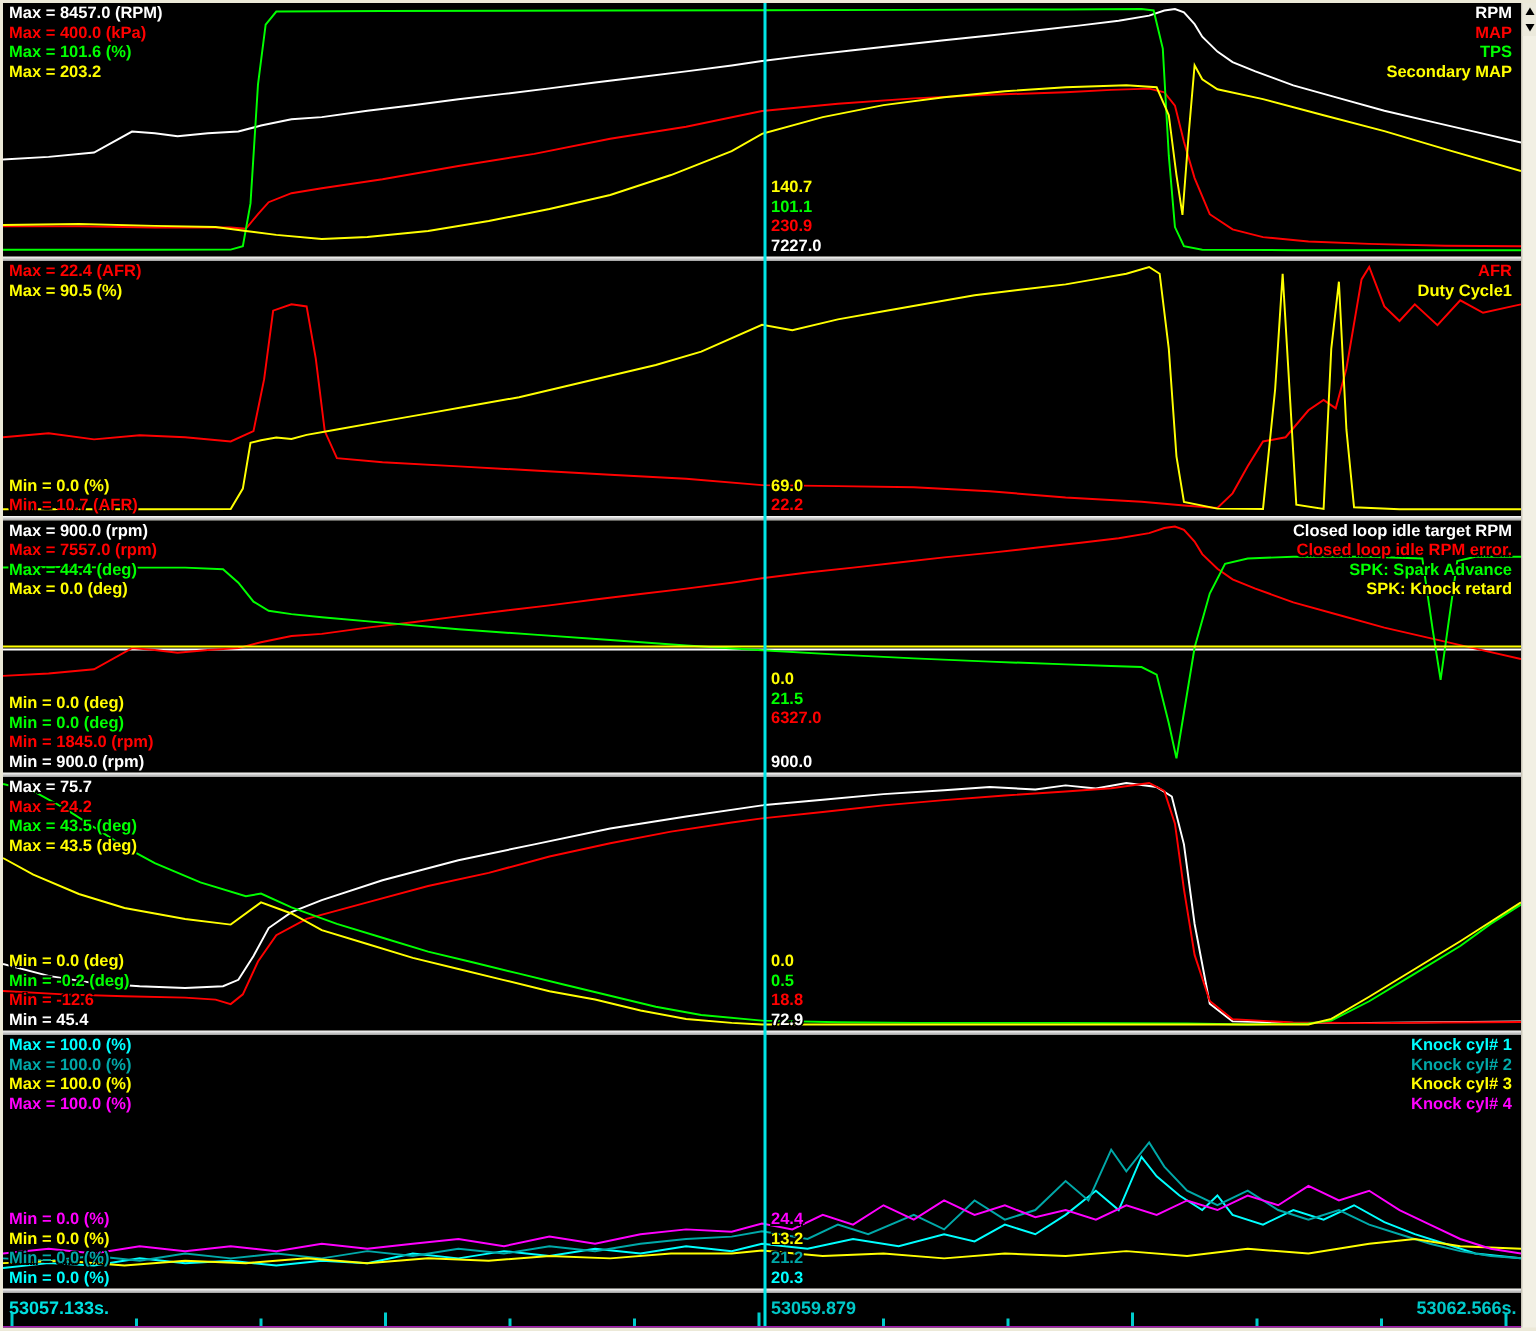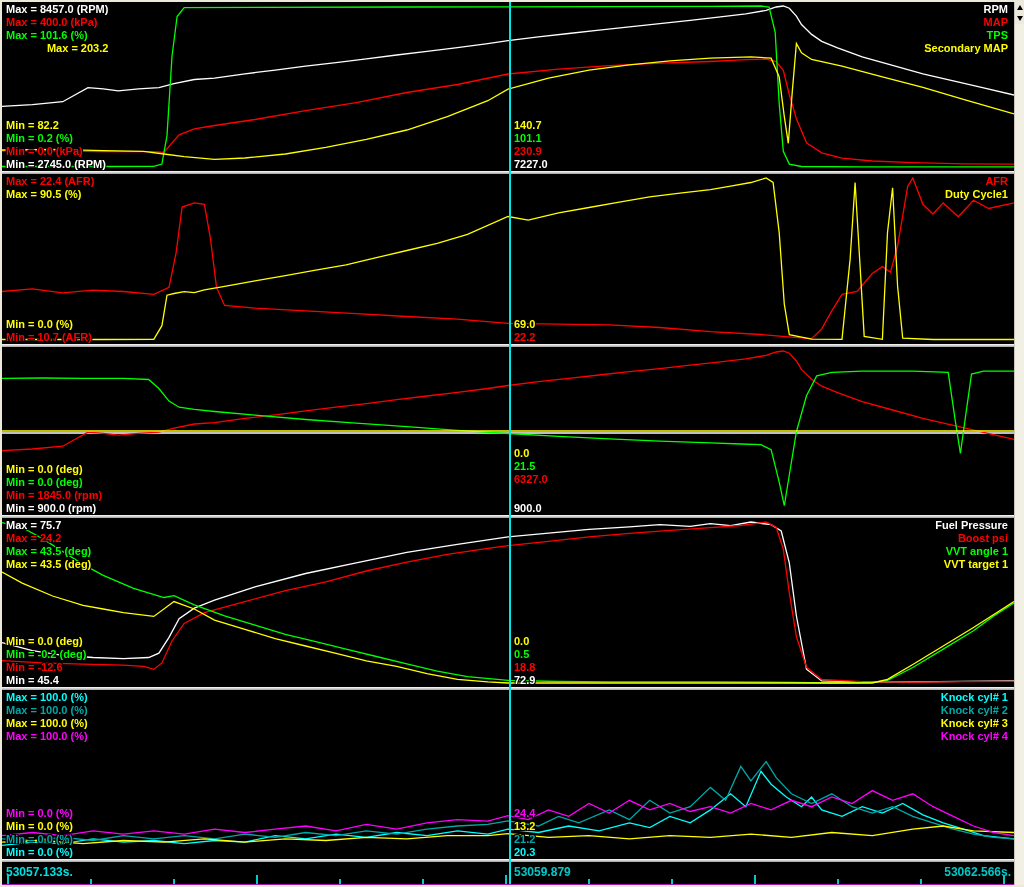--- a/index.html
+++ b/index.html
@@ -33,22 +33,21 @@
 <div class="app">
   <div class="plots">
 
     <div class="panel p1">
       <svg class="traces" width="1012" height="169" viewBox="0 0 1012 169">
           <polyline points="0.0,104.3 30.4,102.6 60.7,99.7 86.0,85.7 101.2,86.8 116.4,88.8 136.6,86.8 156.9,85.7 172.0,81.7 192.3,77.5 212.5,76.1 242.9,71.8 273.2,68.2 303.6,64.2 334.0,60.6 364.3,56.9 394.7,53.0 425.0,49.3 455.4,45.6 485.8,41.7 506.0,38.7 536.4,34.9 566.7,31.5 597.1,28.2 627.4,24.8 657.8,21.7 688.2,18.3 718.5,14.9 743.8,11.8 764.1,8.4 774.2,5.0 781.3,4.0 787.3,6.2 794.4,14.1 799.5,22.5 809.6,32.4 819.7,39.4 834.9,45.6 860.2,54.9 890.6,63.4 920.9,71.8 951.3,78.9 981.6,85.9 1012.0,93.0" fill="none" stroke="#ffffff" stroke-width="1.3"></polyline>
           <polyline points="0.0,148.9 50.6,148.9 101.2,149.7 151.8,149.7 161.9,150.5 170.0,140.8 177.1,132.8 192.3,126.8 212.5,123.5 253.0,117.5 303.6,108.7 354.2,100.6 404.8,90.5 455.4,82.5 506.0,72.0 556.6,67.2 607.2,63.6 657.8,61.2 708.4,59.5 738.8,57.9 764.1,57.1 774.2,59.5 781.3,68.4 787.3,92.5 794.4,116.7 804.5,140.8 819.7,150.9 840.0,156.1 870.3,159.0 910.8,160.6 961.4,161.8 1012.0,162.2" fill="none" stroke="#ff0000" stroke-width="1.3"></polyline>
           <polyline points="0.0,164.5 101.2,164.5 151.8,164.4 159.9,162.1 165.0,133.6 170.0,54.2 175.1,14.5 182.2,5.7 253.0,5.3 404.8,5.0 607.2,4.6 708.4,4.3 759.0,4.0 767.1,5.0 773.2,30.4 777.2,101.8 781.3,149.4 787.3,162.1 799.5,164.5 860.2,164.8 1012.0,164.8" fill="none" stroke="#00ff00" stroke-width="1.3"></polyline>
           <polyline points="0.0,148.0 50.6,147.3 101.2,148.6 141.7,149.3 161.9,152.0 182.2,154.6 212.5,157.3 242.9,156.0 283.4,152.0 323.8,145.3 364.3,137.3 404.8,128.0 445.3,114.7 485.8,98.7 506.0,87.2 546.5,76.1 587.0,68.1 627.4,62.8 667.9,58.8 708.4,56.2 748.9,54.8 769.1,56.2 777.2,74.8 782.3,114.7 786.3,141.3 790.4,88.1 794.4,41.5 799.5,50.8 809.6,57.5 840.0,64.1 880.4,74.8 920.9,85.4 961.4,97.4 1012.0,112.0" fill="none" stroke="#ffff00" stroke-width="1.3"></polyline>
         </svg>
-      <div class="lblcol maxb"><div class="lbl" style="color: rgb(255, 255, 255);">Max = 8457.0 (RPM)</div><div class="lbl" style="color: rgb(255, 0, 0);">Max = 400.0 (kPa)</div><div class="lbl" style="color: rgb(0, 255, 0);">Max = 101.6 (%)</div><div class="lbl" style="color: rgb(255, 255, 0); text-align: right;">Max = 203.2</div></div>
-      <div class="lblcol minb"><div class="lbl" style="color: rgb(255, 255, 0);">Min = 82.2</div><div class="lbl" style="color: rgb(0, 255, 0);">Min = 0.2 (%)</div><div class="lbl" style="color: rgb(255, 0, 0);">Min = 0.0 (kPa)</div><div class="lbl" style="color: rgb(255, 255, 255);">Min = 2745.0 (RPM)</div></div>
+      <div class="lblcol maxb"><div class="lbl" style="color: rgb(255, 255, 255);">Max = 8457.0 (RPM)</div><div class="lbl" style="color: rgb(255, 0, 0);">Max = 400.0 (kPa)</div><div class="lbl" style="color: rgb(0, 255, 0);">Max = 101.6 (%)</div><div class="lbl" style="color: rgb(255, 255, 0);">Max = 203.2</div></div>
       <div class="lblcol legend"><div class="lbl" style="color: rgb(255, 255, 255);">RPM</div><div class="lbl" style="color: rgb(255, 0, 0);">MAP</div><div class="lbl" style="color: rgb(0, 255, 0);">TPS</div><div class="lbl" style="color: rgb(255, 255, 0);">Secondary MAP</div></div>
       <div class="lblcol curv" style="left: 512px;"><div class="lbl" style="color: rgb(255, 255, 0);">140.7</div><div class="lbl" style="color: rgb(0, 255, 0);">101.1</div><div class="lbl" style="color: rgb(255, 0, 0);">230.9</div><div class="lbl" style="color: rgb(255, 255, 255);">7227.0</div></div>
     </div>
     <div class="divider"></div>
 
     <div class="panel p2">
       <svg class="traces" width="1012" height="170" viewBox="0 0 1012 170">
           <polyline points="0.0,117.5 30.4,114.8 60.7,118.9 91.1,116.2 121.4,117.5 151.8,120.3 167.0,113.4 174.1,78.8 180.1,33.1 192.3,28.9 202.4,30.3 208.5,64.9 214.5,113.4 222.6,131.4 253.0,134.2 303.6,136.9 354.2,139.7 404.8,142.5 455.4,145.2 506.0,149.4 556.6,150.1 607.2,150.8 657.8,153.5 708.4,157.7 759.0,160.5 789.4,163.2 809.6,164.6 819.7,154.9 829.8,136.9 840.0,120.3 855.1,117.5 870.3,99.5 880.4,92.6 888.5,98.2 895.6,71.8 905.7,12.3 910.8,4.0 920.9,30.3 931.0,40.0 941.2,28.9 956.3,42.8 971.5,26.2 986.7,34.5 1012.0,28.9" fill="none" stroke="#ff0000" stroke-width="1.3"></polyline>
           <polyline points="0.0,165.5 101.2,165.5 151.8,165.3 159.9,151.7 165.0,121.2 172.0,119.5 182.2,117.7 192.3,118.6 202.4,115.9 222.6,112.3 253.0,106.9 283.4,101.6 313.7,96.2 344.1,90.8 374.4,83.7 404.8,76.5 435.2,69.3 465.5,60.4 506.0,42.5 526.2,46.1 556.6,38.9 587.0,33.5 617.3,28.2 647.7,22.8 678.0,19.2 708.4,15.6 728.6,12.1 748.9,8.5 764.1,4.0 771.1,8.5 777.2,58.6 782.3,130.2 787.3,160.6 809.6,165.1 840.0,165.3 848.1,85.4 853.1,8.5 858.2,94.4 862.2,162.4 880.4,165.3 885.5,58.6 890.6,13.8 895.6,112.3 900.7,164.2 931.0,165.5 1012.0,165.5" fill="none" stroke="#ffff00" stroke-width="1.3"></polyline>
         </svg>
@@ -59,35 +58,36 @@
     </div>
     <div class="divider"></div>
 
     <div class="panel p3">
       <svg class="traces" width="1012" height="168" viewBox="0 0 1012 168">
           <polyline points="0,86.0 1012,86.0" fill="none" stroke="#ffffff" stroke-width="1.3"></polyline>
           <polyline points="0.0,103.6 30.4,102.0 60.7,99.2 86.0,85.1 101.2,86.3 116.4,88.2 136.6,86.3 156.9,85.1 172.0,81.2 192.3,77.0 212.5,75.6 242.9,71.4 273.2,67.8 303.6,63.9 334.0,60.2 364.3,56.6 394.7,52.7 425.0,49.0 455.4,45.4 485.8,41.5 506.0,38.5 536.4,34.7 566.7,31.4 597.1,28.0 627.4,24.6 657.8,21.6 688.2,18.2 718.5,14.8 743.8,11.8 764.1,8.4 774.2,5.0 781.3,4.0 787.3,6.2 794.4,14.0 799.5,22.4 809.6,32.2 819.7,39.2 834.9,45.4 860.2,54.6 890.6,63.0 920.9,71.4 951.3,78.4 981.6,85.4 1012.0,92.4" fill="none" stroke="#ff0000" stroke-width="1.3"></polyline>
           <polyline points="0.0,31.4 40.5,31.0 81.0,31.4 121.4,31.4 146.7,32.5 156.9,41.5 167.0,54.1 177.1,60.2 192.3,62.4 212.5,64.5 253.0,68.1 303.6,72.5 354.2,76.1 404.8,79.7 455.4,83.3 506.0,86.5 556.6,89.4 607.2,91.9 657.8,94.1 708.4,95.9 738.8,97.0 759.0,97.7 769.1,102.7 777.2,135.2 782.3,158.6 787.3,128.0 794.4,84.7 804.5,48.7 814.7,28.9 829.8,25.3 860.2,24.2 910.8,24.2 946.2,25.3 953.3,73.9 958.4,106.3 963.4,70.3 969.5,27.1 981.6,24.2 1012.0,24.2" fill="none" stroke="#00ff00" stroke-width="1.3"></polyline>
           <polyline points="0,84.0 1012,84.0" fill="none" stroke="#ffff00" stroke-width="1.3"></polyline>
         </svg>
+      <div class="lblcol maxb"><div class="lbl" style="color: rgb(255, 255, 255);">Max = 900.0 (rpm)</div><div class="lbl" style="color: rgb(255, 0, 0);">Max = 7557.0 (rpm)</div><div class="lbl" style="color: rgb(0, 255, 0);">Max = 44.4 (deg)</div><div class="lbl" style="color: rgb(255, 255, 0);">Max = 0.0 (deg)</div></div>
       <div class="lblcol minb"><div class="lbl" style="color: rgb(255, 255, 0);">Min = 0.0 (deg)</div><div class="lbl" style="color: rgb(0, 255, 0);">Min = 0.0 (deg)</div><div class="lbl" style="color: rgb(255, 0, 0);">Min = 1845.0 (rpm)</div><div class="lbl" style="color: rgb(255, 255, 255);">Min = 900.0 (rpm)</div></div>
+      <div class="lblcol legend"><div class="lbl" style="color: rgb(255, 255, 255);">Closed loop idle target RPM</div><div class="lbl" style="color: rgb(255, 0, 0);">Closed loop idle RPM error.</div><div class="lbl" style="color: rgb(0, 255, 0);">SPK: Spark Advance</div><div class="lbl" style="color: rgb(255, 255, 0);">SPK: Knock retard</div></div>
       <div class="lblcol curv" style="left: 512px;"><div class="lbl" style="color: rgb(255, 255, 0);">0.0</div><div class="lbl" style="color: rgb(0, 255, 0);">21.5</div><div class="lbl" style="color: rgb(255, 0, 0);">6327.0</div><div class="lbl" style="color: rgb(255, 255, 255); margin-top: 16px;">900.0</div></div>
     </div>
     <div class="divider"></div>
 
     <div class="panel p4">
       <svg class="traces" width="1012" height="169" viewBox="0 0 1012 169">
           <polyline points="0.0,124.6 30.4,132.6 60.7,137.4 91.1,139.5 121.4,140.6 146.7,139.5 156.9,135.2 167.0,119.3 177.1,100.7 192.3,90.1 212.5,82.1 253.0,68.8 303.6,55.5 354.2,44.9 404.8,34.3 455.4,26.3 506.0,18.9 546.5,15.2 587.0,11.4 627.4,8.8 657.8,6.7 688.2,8.3 708.4,5.6 728.6,7.7 748.9,4.0 769.1,6.7 779.2,13.0 787.3,44.9 794.4,98.0 804.5,151.2 819.7,162.9 860.2,163.9 910.8,163.9 961.4,163.4 1012.0,162.9" fill="none" stroke="#ffffff" stroke-width="1.3"></polyline>
           <polyline points="0.0,142.7 40.5,144.9 81.0,146.2 121.4,147.1 141.7,148.4 151.8,151.4 159.9,144.9 170.0,123.0 182.2,105.5 202.4,94.6 242.9,83.6 283.4,72.7 323.8,63.9 364.3,53.0 404.8,44.2 445.3,36.4 485.8,30.3 506.0,27.6 546.5,23.3 587.0,18.9 627.4,15.4 667.9,12.3 708.4,9.7 738.8,7.5 764.1,4.0 774.2,9.3 781.3,31.1 787.3,74.9 794.4,118.6 804.5,149.3 819.7,161.5 860.2,163.7 910.8,164.1 961.4,163.7 1012.0,163.3" fill="none" stroke="#ff0000" stroke-width="1.3"></polyline>
           <polyline points="0.0,4.7 20.2,9.5 40.5,20.6 60.7,33.5 81.0,46.4 101.2,57.4 131.6,70.3 161.9,79.5 172.0,77.7 192.3,86.9 222.6,97.9 253.0,107.2 283.4,116.4 313.7,123.7 344.1,131.1 374.4,138.5 404.8,145.8 435.2,153.2 465.5,158.7 506.0,162.4 556.6,163.5 607.2,163.9 708.4,163.9 789.4,164.3 829.8,165.0 870.3,164.3 885.5,162.4 910.8,149.5 941.2,131.1 971.5,112.7 991.8,97.9 1012.0,85.1" fill="none" stroke="#00ff00" stroke-width="1.3"></polyline>
           <polyline points="0.0,54.0 20.2,65.1 50.6,78.0 81.0,87.3 101.2,91.0 121.4,94.7 151.8,98.4 172.0,83.6 192.3,91.0 212.5,102.1 242.9,111.3 273.2,120.6 303.6,128.0 334.0,135.4 364.3,142.8 394.7,148.3 425.0,155.7 455.4,161.3 485.8,163.9 506.0,165.0 607.2,165.0 708.4,165.0 809.6,165.0 870.3,165.0 885.5,161.3 910.8,146.5 941.2,128.0 971.5,109.5 991.8,96.5 1012.0,83.6" fill="none" stroke="#ffff00" stroke-width="1.3"></polyline>
         </svg>
       <div class="lblcol maxb"><div class="lbl" style="color: rgb(255, 255, 255);">Max = 75.7</div><div class="lbl" style="color: rgb(255, 0, 0);">Max = 24.2</div><div class="lbl" style="color: rgb(0, 255, 0);">Max = 43.5 (deg)</div><div class="lbl" style="color: rgb(255, 255, 0);">Max = 43.5 (deg)</div></div>
       <div class="lblcol minb"><div class="lbl" style="color: rgb(255, 255, 0);">Min = 0.0 (deg)</div><div class="lbl" style="color: rgb(0, 255, 0);">Min = -0.2 (deg)</div><div class="lbl" style="color: rgb(255, 0, 0);">Min = -12.6</div><div class="lbl" style="color: rgb(255, 255, 255);">Min = 45.4</div></div>
-      <div class="lblcol legend"><div class="lbl" style="color: rgb(255, 255, 255);">Fuel Pressure</div><div class="lbl" style="color: rgb(255, 0, 0);">Boost psi</div><div class="lbl" style="color: rgb(0, 255, 0);">VVT angle 1</div><div class="lbl" style="color: rgb(255, 255, 0);">VVT target 1</div></div>
       <div class="lblcol curv" style="left: 512px;"><div class="lbl" style="color: rgb(255, 255, 0);">0.0</div><div class="lbl" style="color: rgb(0, 255, 0);">0.5</div><div class="lbl" style="color: rgb(255, 0, 0);">18.8</div><div class="lbl" style="color: rgb(255, 255, 255);">72.9</div></div>
     </div>
     <div class="divider"></div>
 
     <div class="panel p5">
       <svg class="traces" width="1012" height="169" viewBox="0 0 1012 169">
           <polyline points="0.0,155.3 30.4,152.1 60.7,153.7 91.1,148.9 121.4,152.1 151.8,150.5 182.2,153.7 212.5,150.5 242.9,152.1 273.2,145.7 303.6,148.9 334.0,144.1 364.3,147.3 394.7,142.5 425.0,145.7 455.4,140.8 485.8,144.1 506.0,139.2 536.4,142.5 566.7,136.0 597.1,140.8 627.4,132.8 647.7,137.6 667.9,126.4 688.2,132.8 708.4,119.9 728.6,103.8 743.8,116.7 759.0,81.3 769.1,94.2 784.3,107.0 799.5,116.7 809.6,107.0 819.7,119.9 840.0,126.4 860.2,116.7 880.4,123.1 900.7,113.5 920.9,124.8 941.2,132.8 961.4,139.2 981.6,145.7 1012.0,148.9" fill="none" stroke="#00ffff" stroke-width="1.3"></polyline>
           <polyline points="0.0,148.9 30.4,150.5 60.7,147.3 91.1,150.5 121.4,145.7 151.8,148.9 182.2,145.7 212.5,148.9 242.9,144.1 273.2,147.3 303.6,142.5 334.0,145.7 364.3,140.8 394.7,144.1 425.0,139.2 455.4,136.0 485.8,134.4 506.0,130.9 536.4,136.0 556.6,126.4 576.8,132.8 607.2,119.9 627.4,129.6 647.7,110.3 667.9,123.1 688.2,116.7 708.4,97.4 723.6,110.3 738.8,76.4 748.9,90.9 764.1,71.6 774.2,87.7 789.4,103.8 809.6,113.5 829.8,103.8 850.1,116.7 870.3,123.1 890.6,116.7 910.8,126.4 931.0,132.8 951.3,139.2 971.5,144.1 991.8,147.3 1012.0,148.9" fill="none" stroke="#00a8a8" stroke-width="1.3"></polyline>
           <polyline points="0.0,152.1 40.5,150.5 81.0,153.7 121.4,150.5 161.9,152.1 202.4,148.9 242.9,152.1 283.4,148.9 323.8,150.5 364.3,147.3 404.8,148.9 445.3,145.7 485.8,145.7 506.0,143.7 546.5,147.3 587.0,145.7 627.4,148.9 667.9,145.7 708.4,147.3 748.9,144.1 789.4,147.3 829.8,142.5 870.3,145.7 910.8,139.2 941.2,136.0 971.5,140.8 1012.0,142.5" fill="none" stroke="#ffff00" stroke-width="1.3"></polyline>
           <polyline points="0.0,145.7 30.4,142.5 60.7,145.7 91.1,140.8 121.4,144.1 151.8,140.8 182.2,144.1 212.5,139.2 242.9,142.5 273.2,139.2 303.6,136.0 334.0,140.8 364.3,134.4 394.7,139.2 425.0,132.8 455.4,129.6 485.8,131.2 506.0,125.7 526.2,129.6 546.5,119.9 566.7,126.4 587.0,113.5 607.2,123.1 627.4,110.3 647.7,119.9 667.9,113.5 688.2,121.5 708.4,116.7 728.6,123.1 748.9,113.5 769.1,119.9 789.4,110.3 809.6,116.7 829.8,107.0 850.1,113.5 870.3,100.6 890.6,110.3 910.8,103.8 931.0,116.7 951.3,126.4 971.5,136.0 991.8,142.5 1012.0,145.7" fill="none" stroke="#ff00ff" stroke-width="1.3"></polyline>

